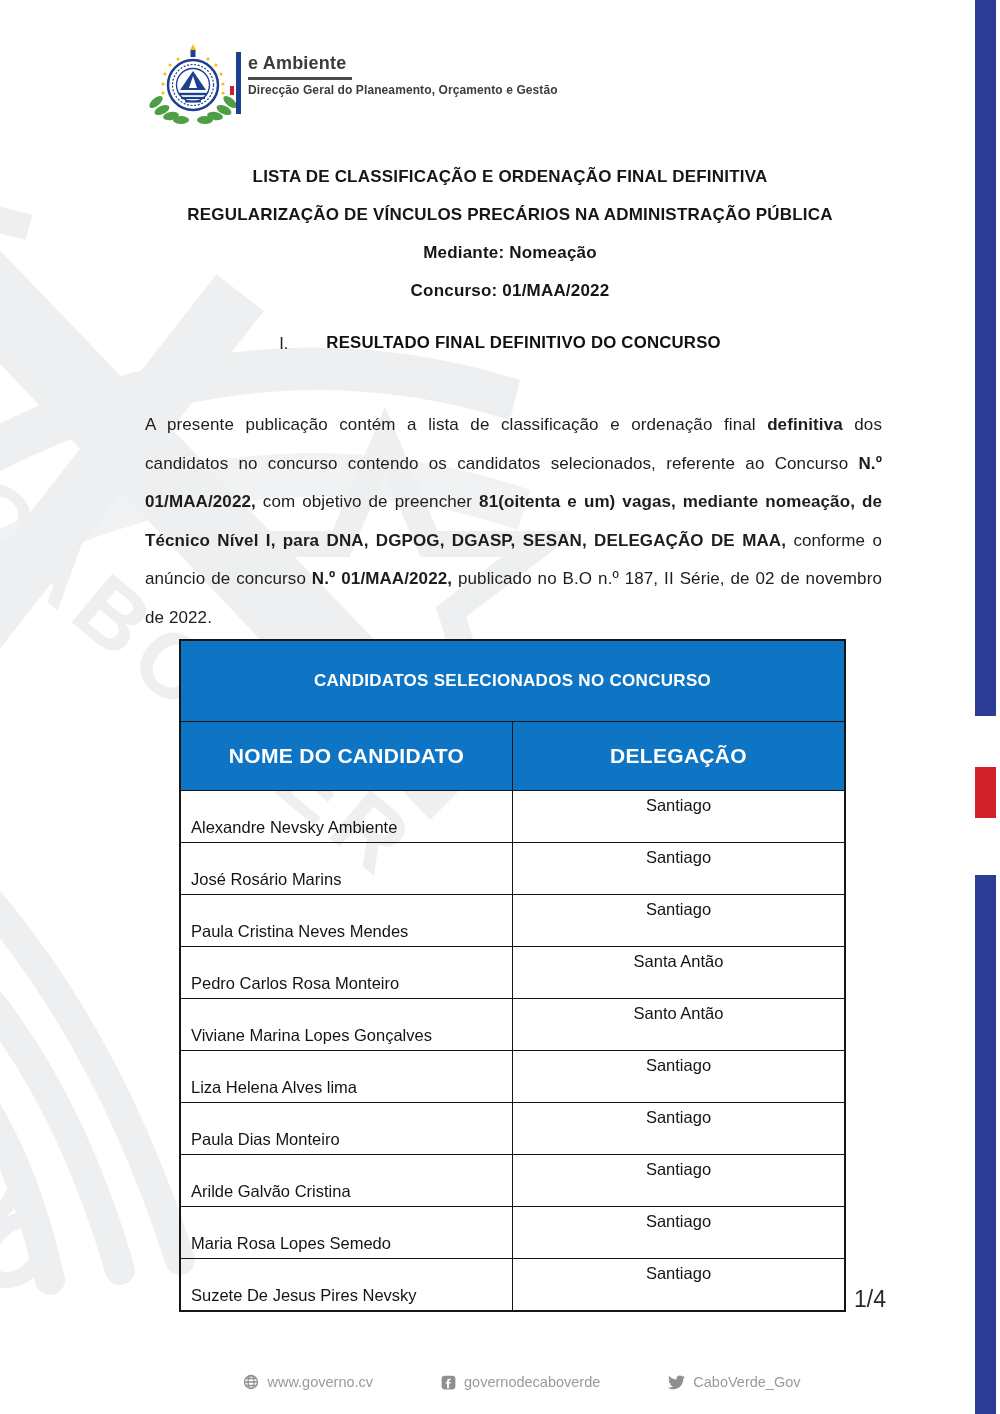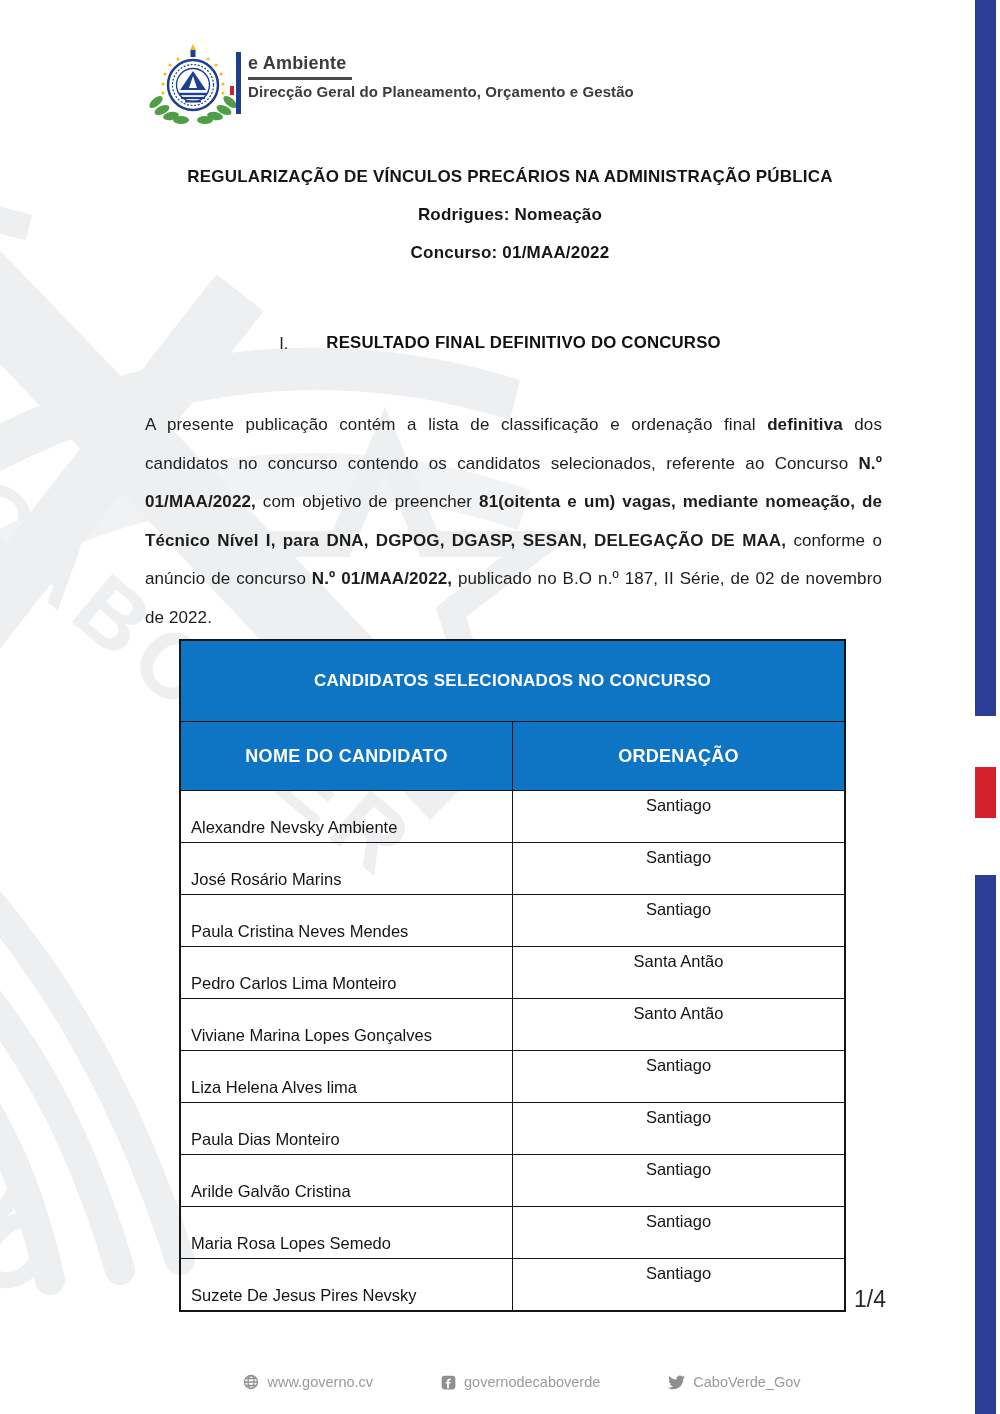--- a/index.html
+++ b/index.html
@@ -27,21 +27,21 @@
   .edge-bar.r1{top:767px;height:51px;background:var(--bar-red);}
   .edge-bar.b2{top:875px;height:539px;background:var(--bar-blue);}
 
   
   .logo-emblem{left:146px;top:44px;}
   .logo-sep{left:236px;top:52px;width:5px;height:62px;background:#1c3f8f;}
   .logo-red-dash{left:230px;top:86px;width:4px;height:9px;background:#cf2027;}
   .logo-text{left:248px;top:53px;width:420px;}
   .logo-title{font-size:18px;font-weight:bold;color:var(--logo-ink);line-height:21px;letter-spacing:.2px;}
   .logo-rule{width:104px;height:2.5px;background:#4a4a4a;margin:3px 0 3px 0;}
-  .logo-dept{font-size:15px;font-weight:bold;color:var(--logo-ink);letter-spacing:.1px;}
+  .logo-dept{font-size:12px;font-weight:bold;color:var(--logo-ink);letter-spacing:.1px;}
 
   
   .titles{left:100px;top:158px;width:820px;text-align:center;}
   .title-line{font-size:17px;font-weight:bold;color:#161616;line-height:38px;letter-spacing:.2px;}
 
   
   .section-heading{left:0;top:331px;width:1000px;display:flex;justify-content:center;gap:0;line-height:24px;}
   .section-numeral{font-size:16.5px;color:#222;margin-right:38px;}
   .section-title{font-size:16.8px;font-weight:bold;color:#111;letter-spacing:.2px;}
 
@@ -52,21 +52,21 @@
 
   
   .candidates{left:179px;top:639px;width:667px;border-collapse:collapse;table-layout:fixed;}
   .candidates th,.candidates td{border:1px solid #151515;}
   .candidates{border:2px solid #151515;}
   th.tbl-title{
     height:78px;background:var(--table-blue);color:#ffffff;font-size:17px;
     font-weight:bold;text-align:center;letter-spacing:.3px;vertical-align:middle;
   }
   th.col-h{
-    height:66px;background:var(--table-blue);color:#ffffff;font-size:18px;
+    height:66px;background:var(--table-blue);color:#ffffff;font-size:21px;
     font-weight:bold;text-align:center;letter-spacing:.3px;vertical-align:middle;
   }
   .col-name{width:466px;}
   .col-res{width:201px;}
   .candidates td{height:45px;font-size:16.5px;color:#141414;}
   td.cell-name{text-align:left;vertical-align:bottom;padding:0 4px 5px 10px;}
   td.cell-res{text-align:center;vertical-align:top;padding-top:5px;}
 
   
   .page-number{left:840px;top:1286px;width:60px;text-align:center;font-size:23px;color:#2a2a2a;}
@@ -167,57 +167,58 @@
   </svg>
   <div class="abs logo-sep"></div>
   <div class="abs logo-red-dash"></div>
   <div class="abs logo-text">
     <div class="logo-title">e Ambiente</div>
     <div class="logo-rule"></div>
     <div class="logo-dept">Direcção Geral do Planeamento, Orçamento e Gestão</div>
   </div>
 
   <div class="abs titles">
+    <div class="title-line">LISTA DE CLASSIFICAÇÃO E ORDENAÇÃO FINAL DEFINITIVA</div>
     <div class="title-line">REGULARIZAÇÃO DE VÍNCULOS PRECÁRIOS NA ADMINISTRAÇÃO PÚBLICA</div>
-    <div class="title-line">Rodrigues: Nomeação</div>
+    <div class="title-line">Mediante: Nomeação</div>
     <div class="title-line">Concurso: 01/MAA/2022</div>
   </div>
 
   <div class="abs section-heading">
     <span class="section-numeral">I.</span>
     <span class="section-title">RESULTADO FINAL DEFINITIVO DO CONCURSO</span>
   </div>
 
   <p class="abs intro"><span>A presente publicação contém a lista de classificação e ordenação final </span><b>definitiva</b><span> dos candidatos no concurso contendo os candidatos selecionados, referente ao Concurso </span><b>N.º 01/MAA/2022,</b><span> com objetivo de preencher </span><b>81(oitenta e um) vagas, mediante nomeação, de Técnico Nível I, para DNA, DGPOG, DGASP, SESAN, DELEGAÇÃO DE MAA,</b><span> conforme o anúncio de concurso </span><b>N.º 01/MAA/2022,</b><span> publicado no B.O n.º 187, II Série, de 02 de novembro de 2022.</span></p>
 
   <table class="abs candidates">
     <thead>
       <tr>
         <th class="tbl-title" colspan="2">CANDIDATOS SELECIONADOS NO CONCURSO</th>
       </tr>
       <tr>
         <th class="col-h col-name">NOME DO CANDIDATO</th>
-        <th class="col-h col-res">ORDENAÇÃO</th>
+        <th class="col-h col-res">DELEGAÇÃO</th>
       </tr>
     </thead>
     <tbody>
         <tr>
           <td class="cell-name">Alexandre Nevsky Ambiente</td>
           <td class="cell-res">Santiago</td>
         </tr>
         <tr>
           <td class="cell-name">José Rosário Marins</td>
           <td class="cell-res">Santiago</td>
         </tr>
         <tr>
           <td class="cell-name">Paula Cristina Neves Mendes</td>
           <td class="cell-res">Santiago</td>
         </tr>
         <tr>
-          <td class="cell-name">Pedro Carlos Lima Monteiro</td>
+          <td class="cell-name">Pedro Carlos Rosa Monteiro</td>
           <td class="cell-res">Santa Antão</td>
         </tr>
         <tr>
           <td class="cell-name">Viviane Marina Lopes Gonçalves</td>
           <td class="cell-res">Santo Antão</td>
         </tr>
         <tr>
           <td class="cell-name">Liza Helena Alves lima</td>
           <td class="cell-res">Santiago</td>
         </tr>

